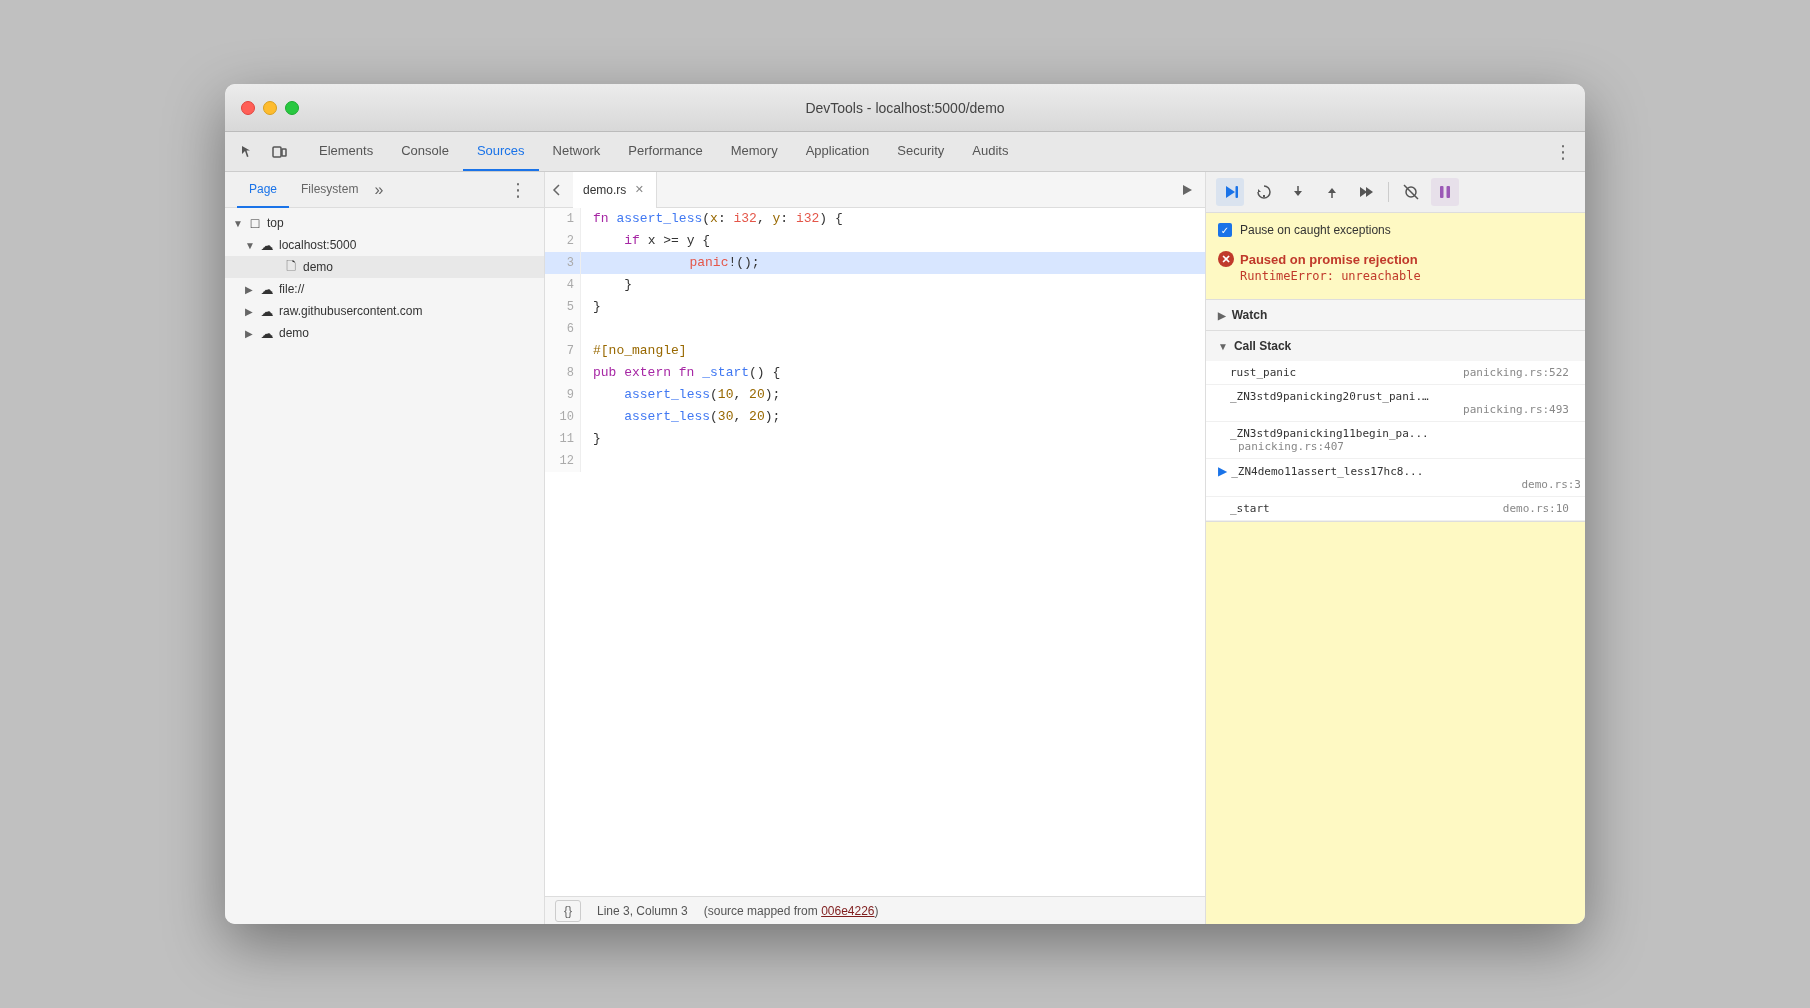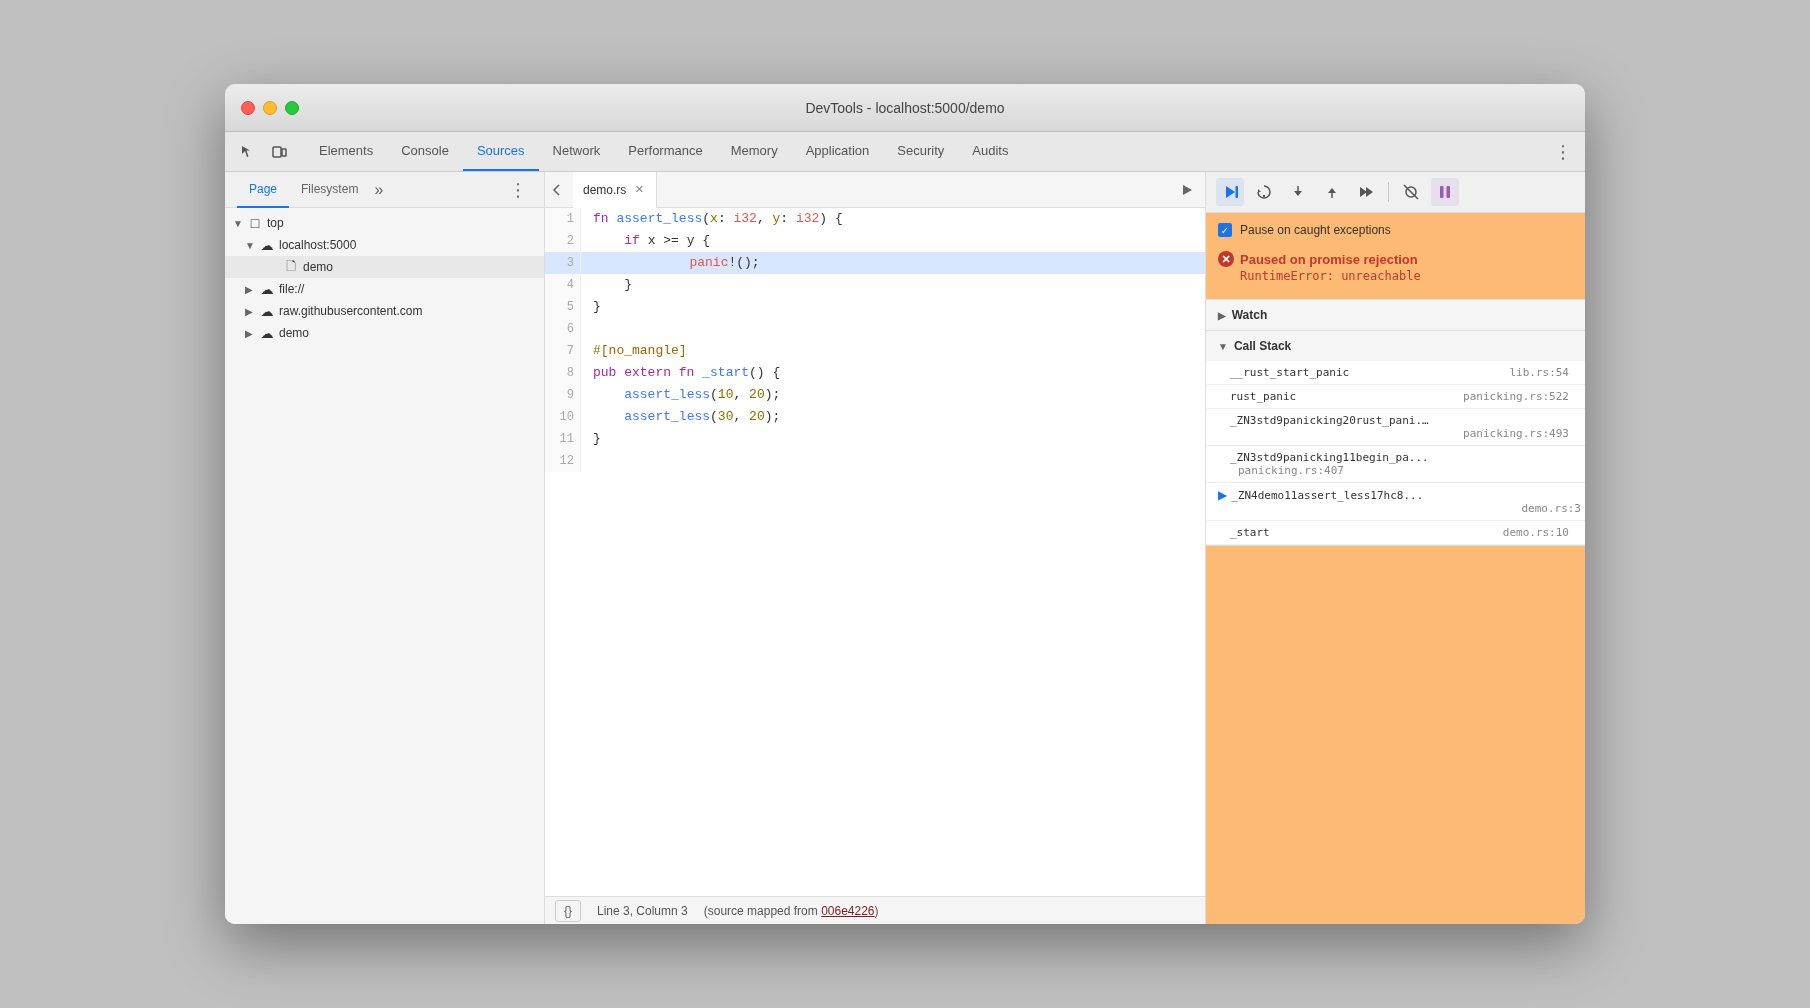--- a/index.html
+++ b/index.html
@@ -299,21 +299,21 @@
       cursor: pointer;
     }
     .status-link {
       color: #7f1d1d;
       text-decoration: underline;
       cursor: pointer;
     }
     
     .debug-panel {
       width: 380px;
-      background: #fdba74;
+      background: #fef9c3;
       border-left: 1px solid #ddd;
       display: flex;
       flex-direction: column;
       overflow: hidden;
     }
     .debug-toolbar {
       display: flex;
       align-items: center;
       padding: 6px 10px;
       gap: 6px;
@@ -739,24 +739,20 @@
           </div>
         </div>
 
         <div class="collapsible-section">
           <div class="section-header">
             <span class="section-arrow">▼</span>
             <span>Call Stack</span>
           </div>
           <div class="call-stack-list">
 
-            <div class="call-stack-item">
-              <span class="frame-name">__rust_start_panic</span>
-              <span class="frame-location">lib.rs:54</span>
-            </div>
 
             <div class="call-stack-item">
               <span class="frame-name">rust_panic</span>
               <span class="frame-location">panicking.rs:522</span>
             </div>
 
             <div class="call-stack-item" style="display:block; padding: 5px 24px;">
               <div class="frame-name truncated">_ZN3std9panicking20rust_pani...</div>
               <div class="frame-location" style="text-align:right; width:100%;">panicking.rs:493</div>
             </div>

